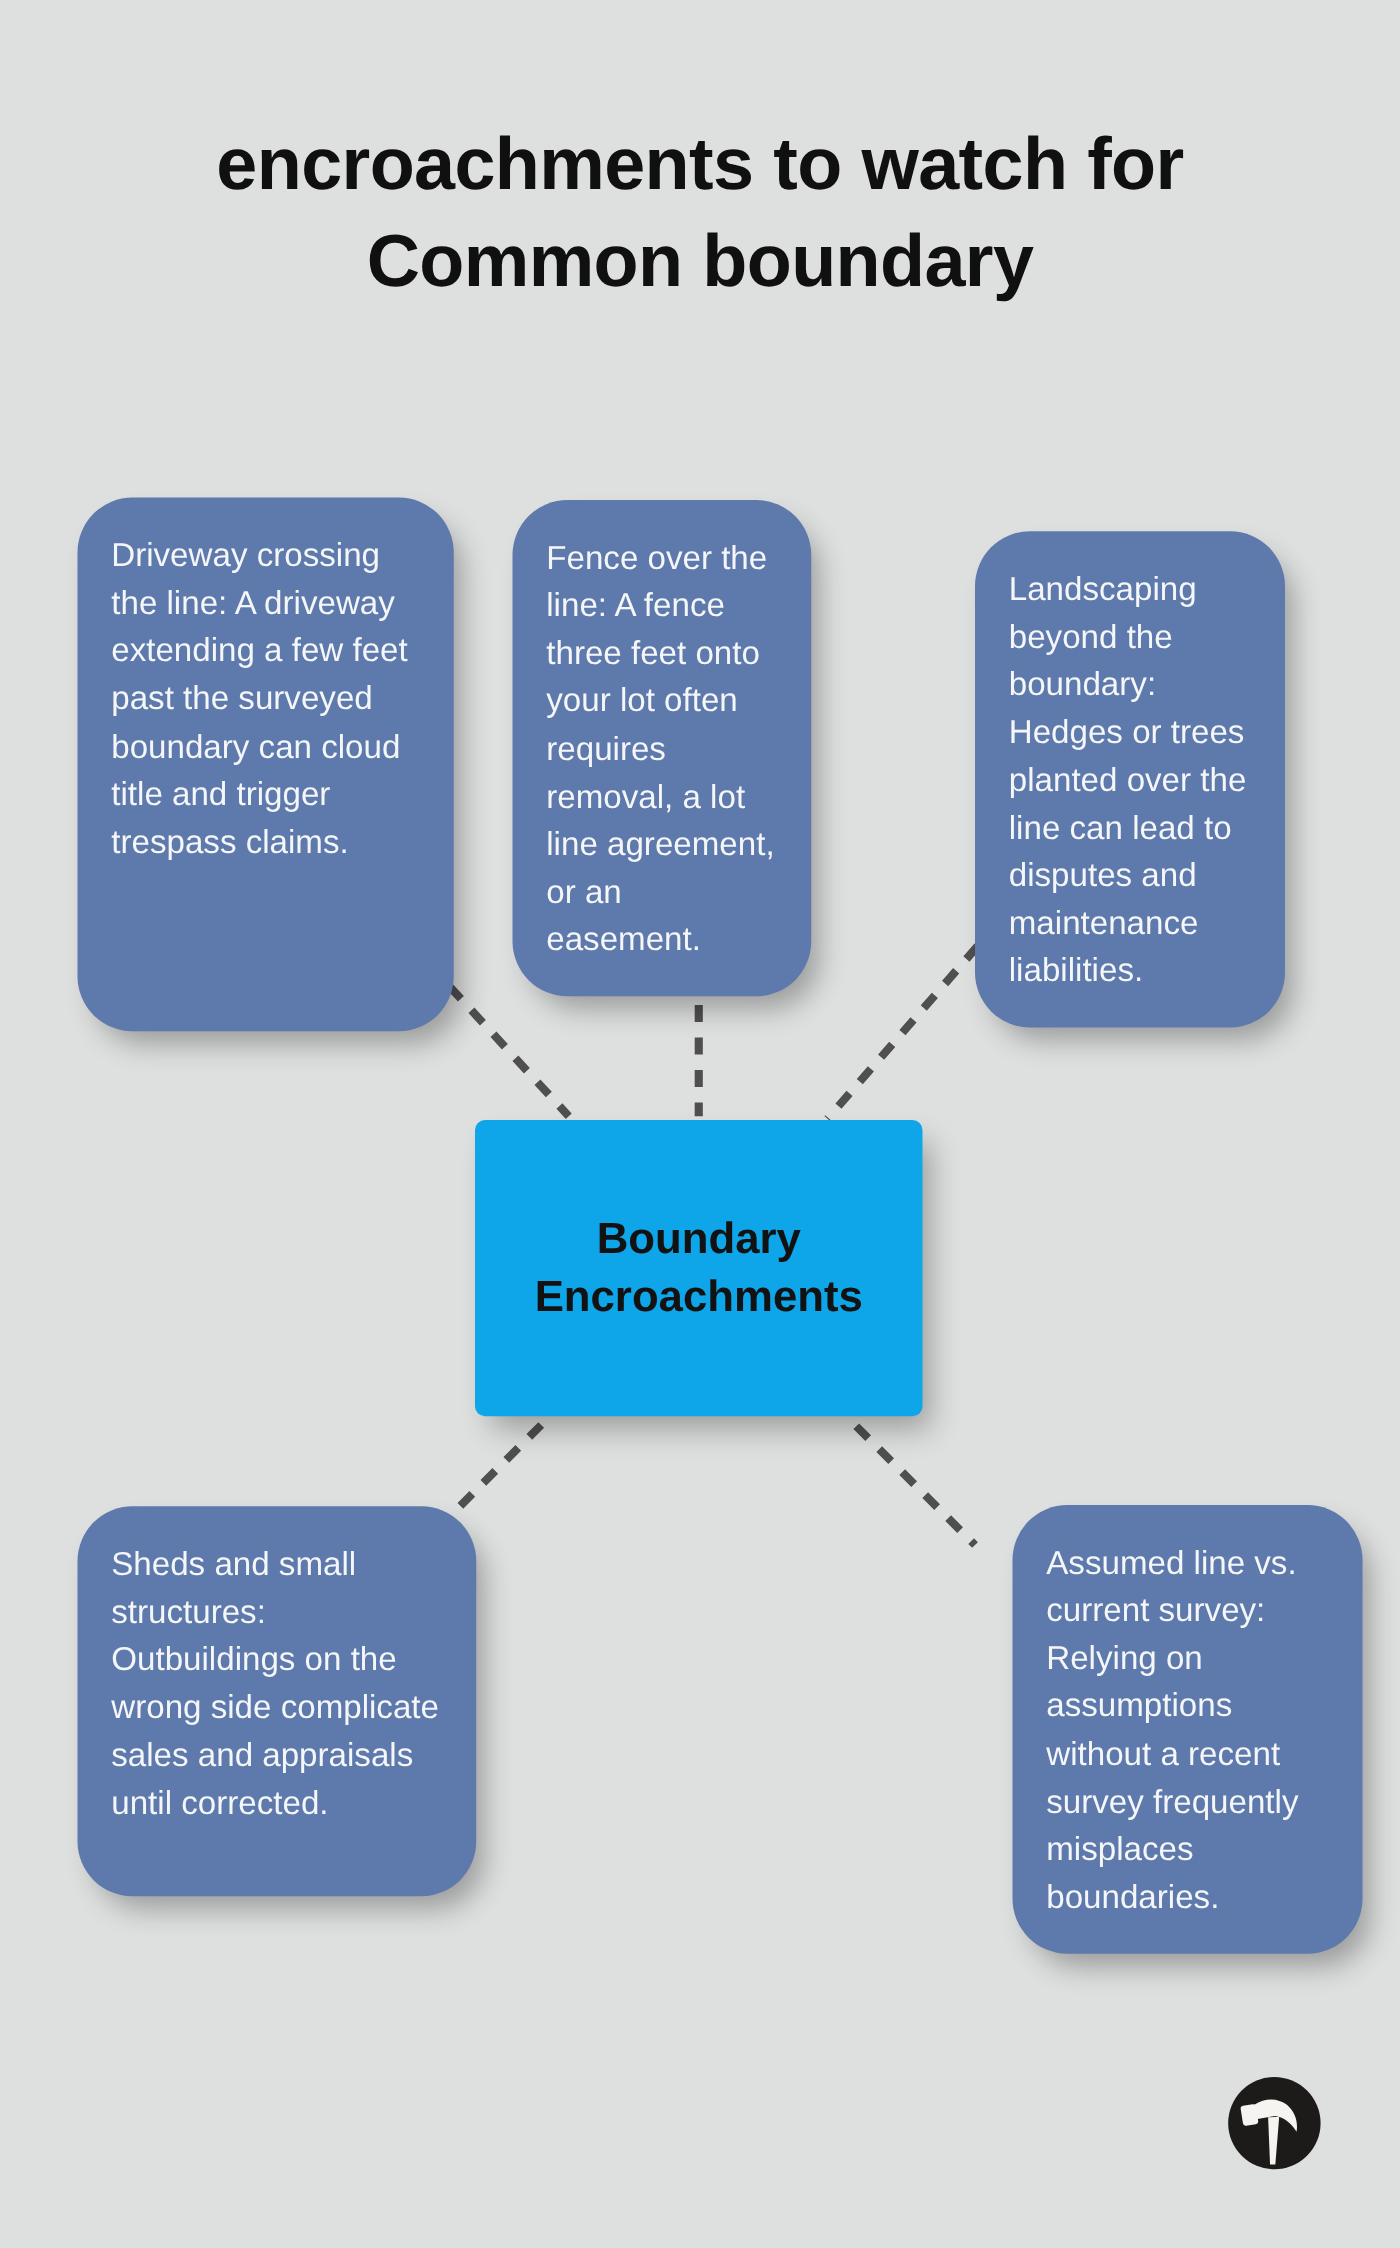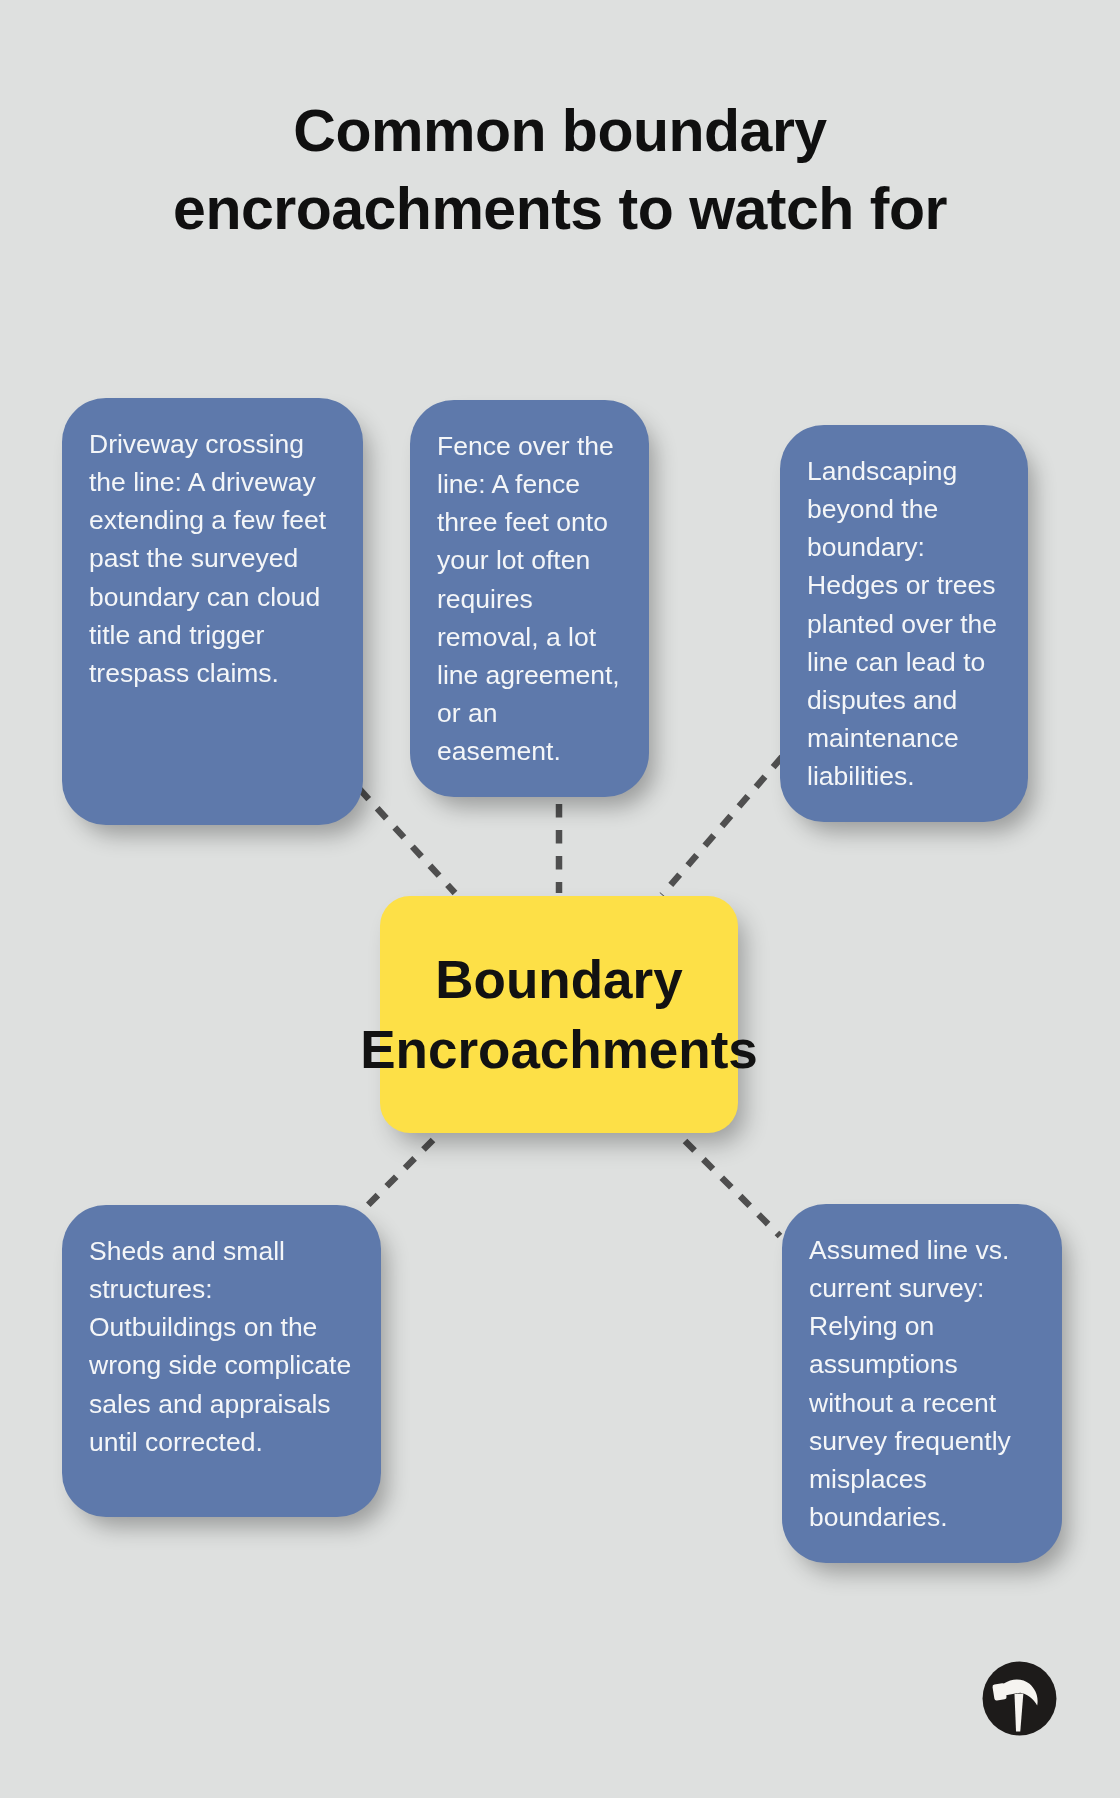--- a/index.html
+++ b/index.html
@@ -35,30 +35,30 @@
     font-size:26.5px;
     line-height:1.44;
     padding:27px 24px 27px 27px;
     box-sizing:border-box;
     box-shadow:10px 14px 22px -4px rgba(0,0,0,0.30);
   }
   .node-driveway{left:62px;top:398px;width:301px;min-height:427px;}
   .node-fence{left:410px;top:400px;width:239px;min-height:348px;}
   .node-landscaping{left:780px;top:425px;width:248px;min-height:355px;}
   .node-sheds{left:62px;top:1205px;width:319px;min-height:312px;}
-  .node-assumed{left:782px;top:1204px;width:280px;min-height:353px;}
+  .node-assumed{left:810px;top:1204px;width:280px;min-height:353px;}
   .center-node{
     position:absolute;
     left:380px;top:896px;width:358px;height:237px;
-    background:#fde047;
-    border-radius:30px;
+    background:#0ea5e9;
+    border-radius:8px;
     display:flex;align-items:center;justify-content:center;
     text-align:center;
     font-weight:700;
-    font-size:53px;
+    font-size:35px;
     line-height:1.32;
     color:#121212;
     box-shadow:10px 14px 24px -4px rgba(0,0,0,0.30);
   }
   .center-node .label{padding:0 30px;}
   .logo{
     position:absolute;
     left:981px;top:1660px;width:77px;height:77px;
   }
 </style>
@@ -71,22 +71,22 @@
     <g stroke="#4f4f4f" stroke-width="6.5" stroke-dasharray="13.5 12.5" fill="none">
       <line x1="342" y1="770" x2="455" y2="893"></line>
       <line x1="559" y1="752" x2="559" y2="893"></line>
       <line x1="782" y1="757" x2="662" y2="895"></line>
       <line x1="433" y1="1140" x2="336" y2="1237"></line>
       <line x1="685" y1="1141" x2="780" y2="1236"></line>
     </g>
   </svg>
 
   <div class="title">
+    <div>encroachments to watch for</div>
     <div>Common boundary</div>
-    <div>encroachments to watch for</div>
   </div>
 
   <div class="node node-driveway">Driveway crossing the line: A driveway extending a few feet past the surveyed boundary can cloud title and trigger trespass claims.</div>
 
   <div class="node node-fence">Fence over the line: A fence three feet onto your lot often requires removal, a lot line agreement, or an easement.</div>
 
   <div class="node node-landscaping">Landscaping beyond the boundary: Hedges or trees planted over the line can lead to disputes and maintenance liabilities.</div>
 
   <div class="node node-sheds">Sheds and small structures: Outbuildings on the wrong side complicate sales and appraisals until corrected.</div>
 

